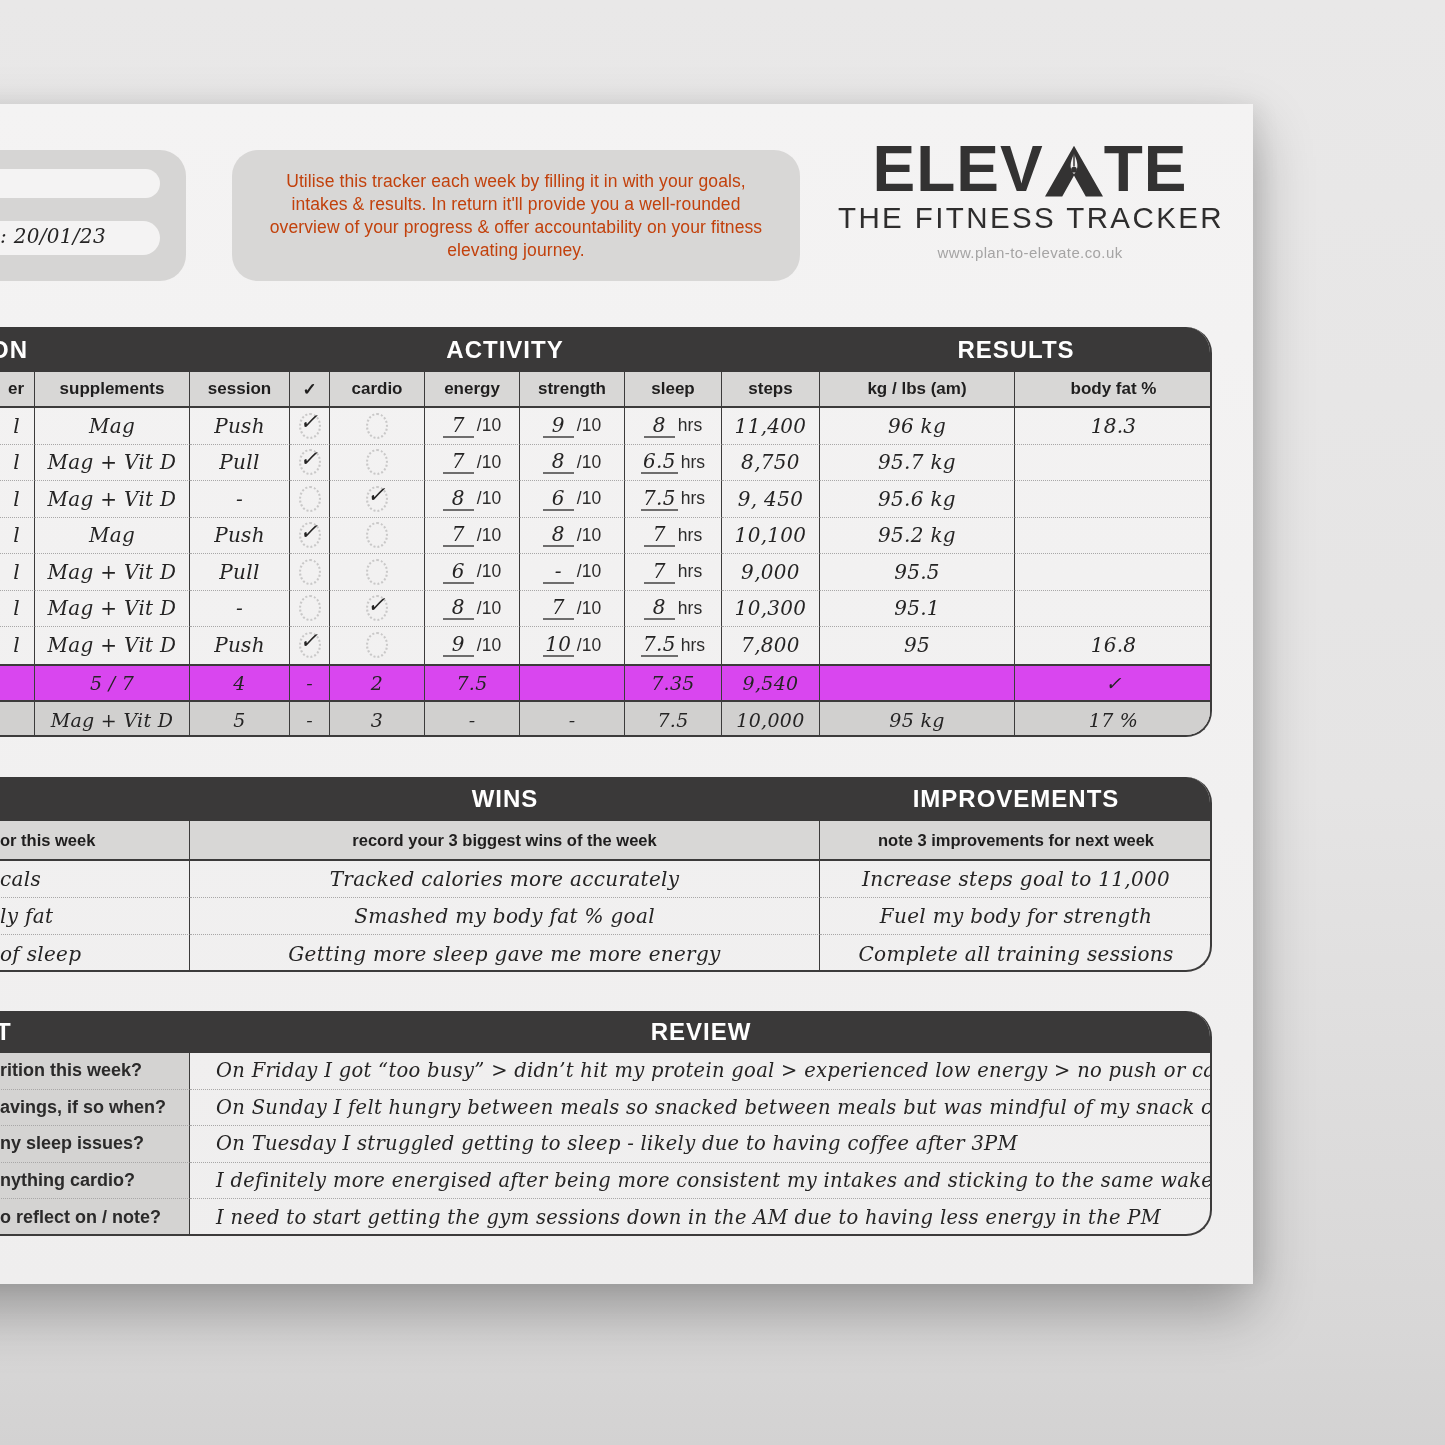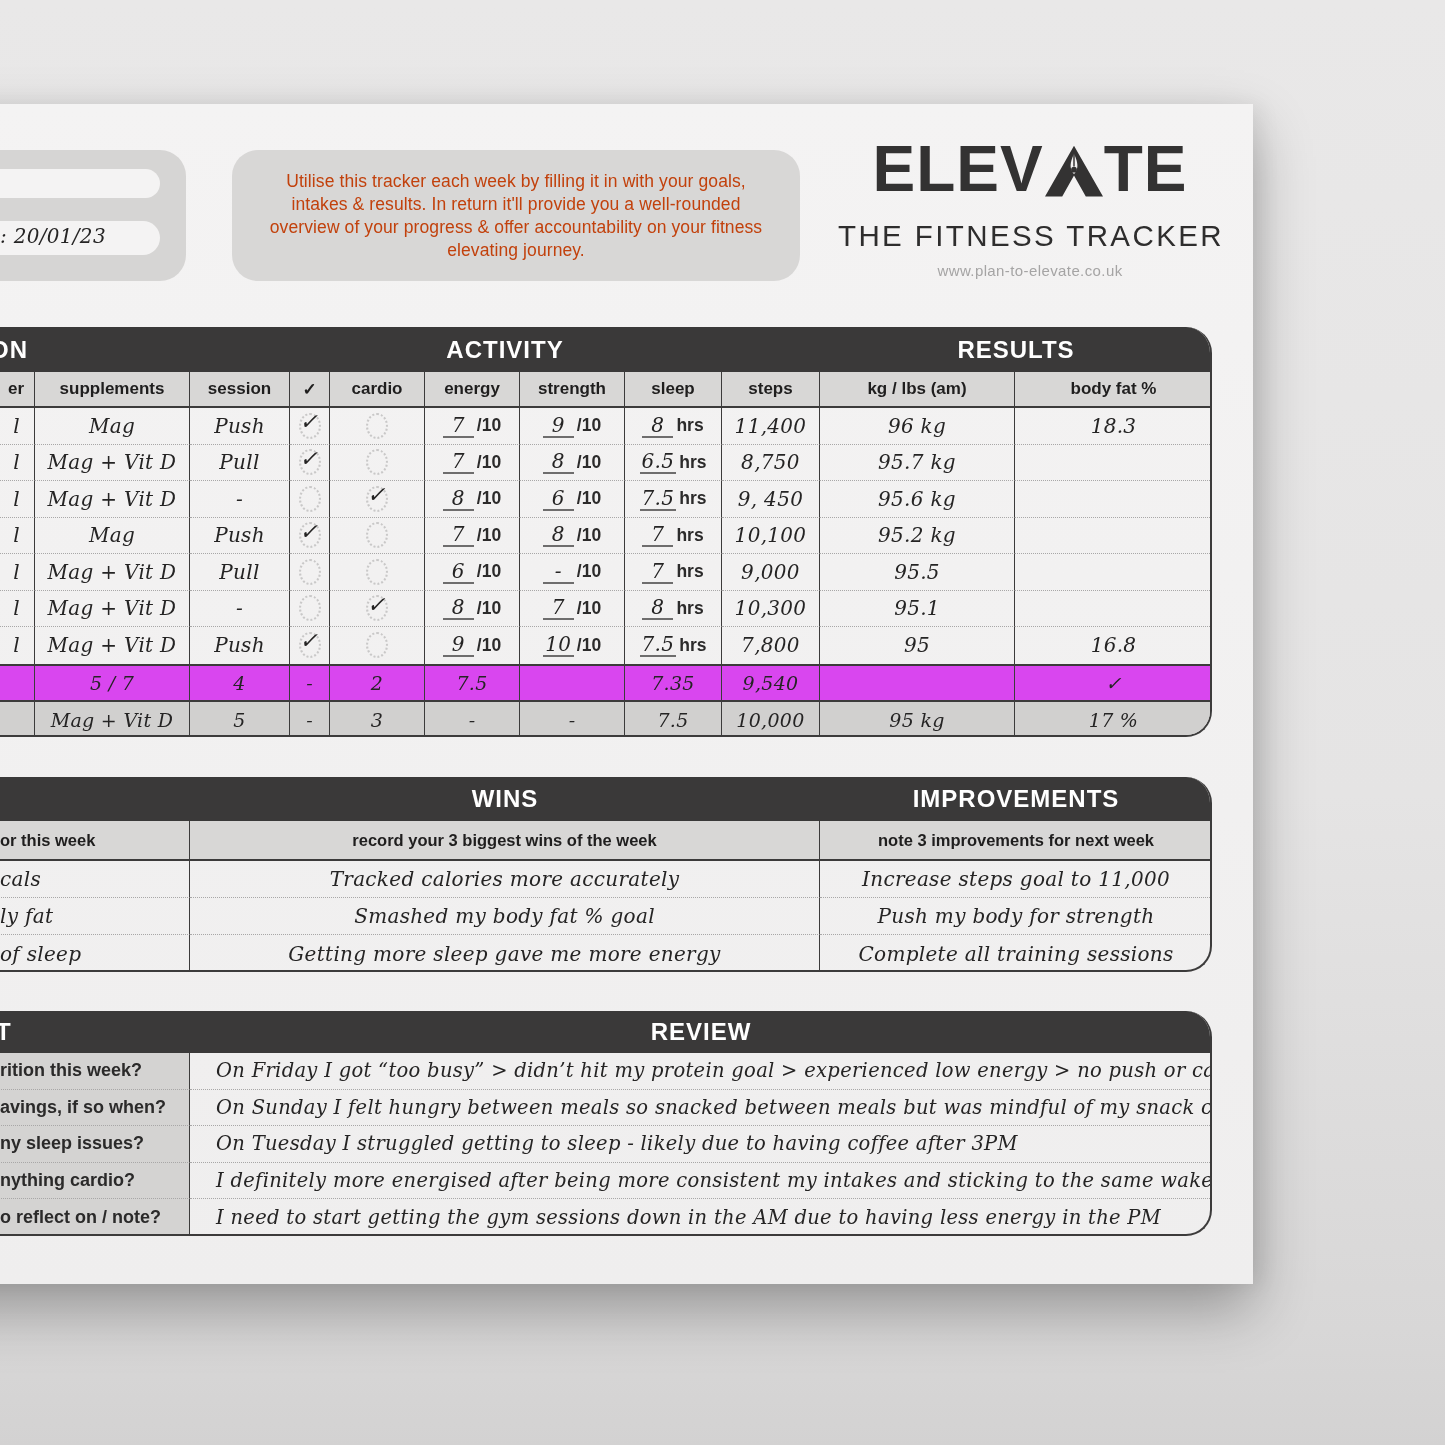--- a/index.html
+++ b/index.html
@@ -23,39 +23,39 @@
   
   .intro{position:absolute;left:232px;top:150px;width:568px;height:131px;border-radius:26px;background:#d8d7d6;
     display:flex;align-items:center;justify-content:center;}
   .intro-text{width:512px;text-align:center;font-size:17.5px;line-height:23px;color:#c2410c;font-weight:500;letter-spacing:.1px;}
 
   
   .logo{position:absolute;left:838px;top:139px;width:384px;text-align:center;}
   .logo-word{display:flex;align-items:flex-end;justify-content:center;font-weight:800;font-size:64px;
     letter-spacing:1px;color:#333232;line-height:60px;}
   .logo-a{position:relative;width:58px;height:52px;margin:0 1px 2px 1px;}
-  .logo-tag{font-size:29.5px;letter-spacing:2.4px;font-weight:500;color:#2e2d2d;margin-top:20px;white-space:nowrap;}
+  .logo-tag{font-size:29.5px;letter-spacing:2.4px;font-weight:500;color:#2e2d2d;margin-top:2px;white-space:nowrap;}
   .logo-web{font-size:15px;color:#a5a4a4;margin-top:9px;letter-spacing:.4px;}
 
   
   .dk{background:#3a3939;color:#fff;}
   .sechead{display:flex;align-items:center;justify-content:center;font-size:24px;font-weight:600;letter-spacing:1px;}
   .colhead{background:#d8d7d6;font-size:17px;font-weight:700;color:#1f1e1e;}
   .cell{display:flex;align-items:center;justify-content:center;position:relative;
     border-right:1.5px solid #3c3b3b;box-sizing:border-box;}
   .cell.last{border-right:none;}
   .colhead.cell{border-bottom:2px solid #3c3b3b;}
   .dr{border-bottom:1px dotted #a8a7a7;}
   .row{display:contents;}
   .mt-rows .row:last-child .dr,.w-rows .row:last-child .dr,.r-rows .row:last-child .dr{border-bottom:none;}
 
   .hand{font-family:"DejaVu Serif",serif;font-style:italic;font-size:20px;color:#252424;letter-spacing:.3px;white-space:nowrap;}
   .hand.sm{font-size:19px;}
   .num{display:inline-block;min-width:27px;text-align:center;border-bottom:2px solid #6e6d6d;padding:0 2px;line-height:22px;}
-  .printed{font-size:17.5px;color:#2c2b2b;margin-left:3px;font-weight:700;}
+  .printed{font-size:17.5px;color:#2c2b2b;margin-left:3px;font-weight:400;}
   .circ{width:22px;height:26px;border:2px dotted #c9c8c8;border-radius:50%;box-sizing:border-box;}
   .tick{position:absolute;top:1px;left:50%;transform:translateX(-54%);font-family:"DejaVu Serif",serif;
     font-style:italic;font-size:22px;color:#252424;}
 
   
   .mt{position:absolute;left:-62px;top:327px;width:1274px;height:410px;display:grid;
     grid-template-columns:97px 155px 100px 40px 95px 95px 105px 97px 98px 195px 197px;
     grid-template-rows:45px 36px repeat(7,36.5px) 36.5px 37px;
     border-bottom:2.5px solid #3c3b3b;border-right:2.5px solid #3c3b3b;
     border-radius:0 26px 26px 0;overflow:hidden;box-sizing:border-box;}
@@ -513,21 +513,21 @@
     </div>
   
     <div class="row">
       <div class="cell dr fragL">
             <span class="hand">ly fat</span>
           </div>
       <div class="cell dr">
             <span class="hand">Smashed my body fat % goal</span>
           </div>
       <div class="cell dr last">
-            <span class="hand">Push my body for strength</span>
+            <span class="hand">Fuel my body for strength</span>
           </div>
     </div>
   
     <div class="row">
       <div class="cell dr fragL">
             <span class="hand">of sleep</span>
           </div>
       <div class="cell dr">
             <span class="hand">Getting more sleep gave me more energy</span>
           </div>

